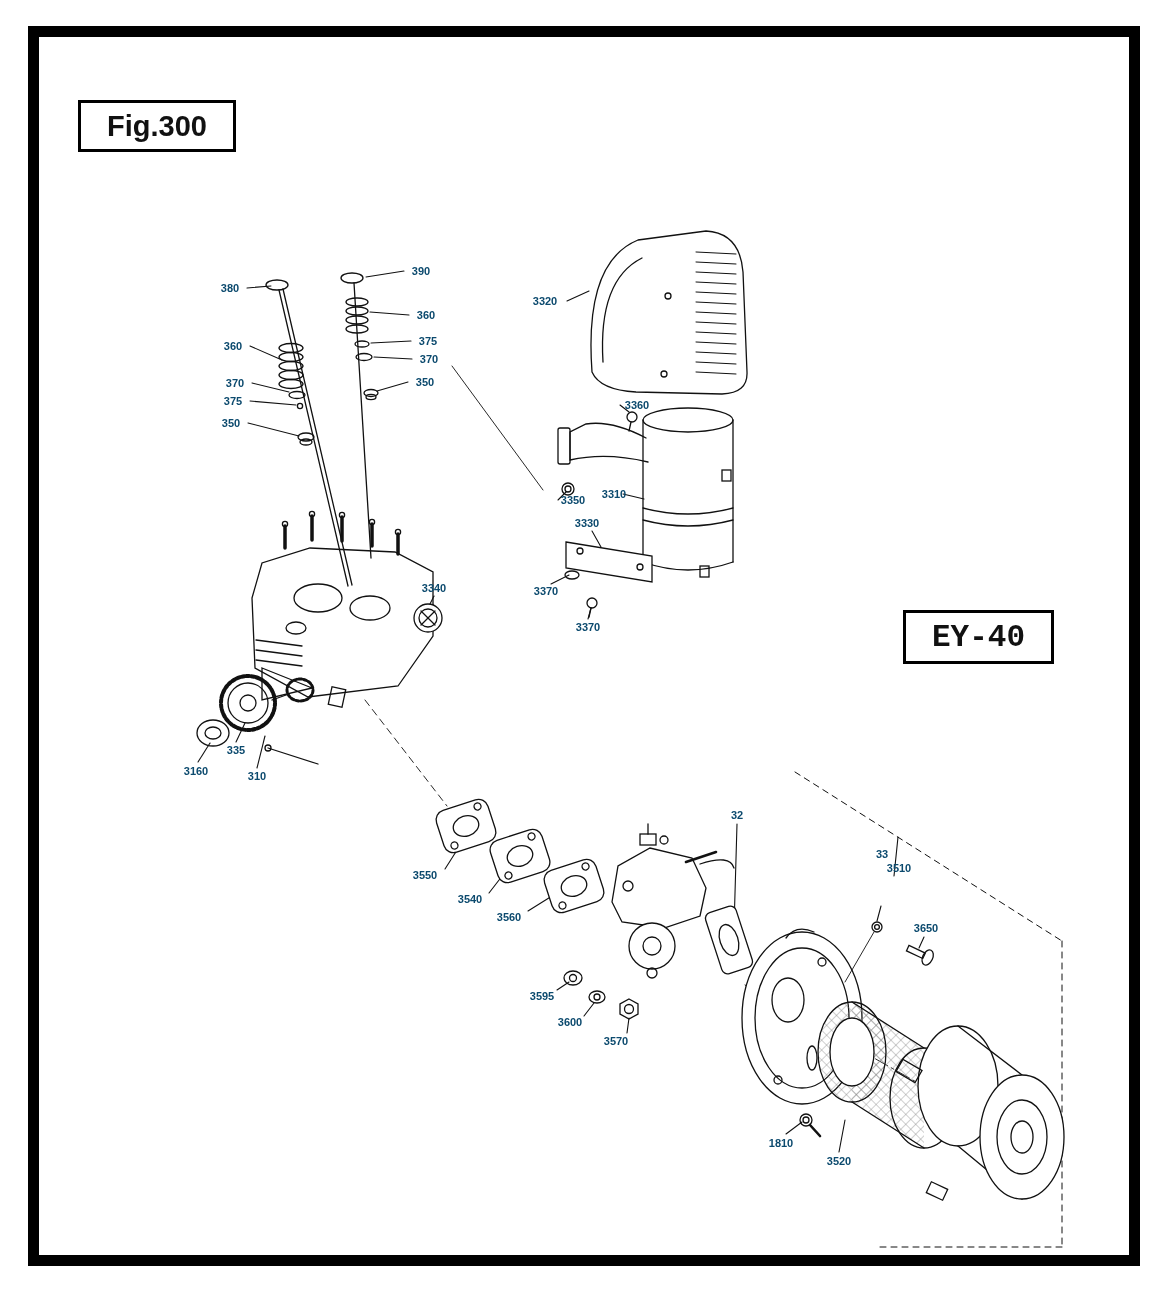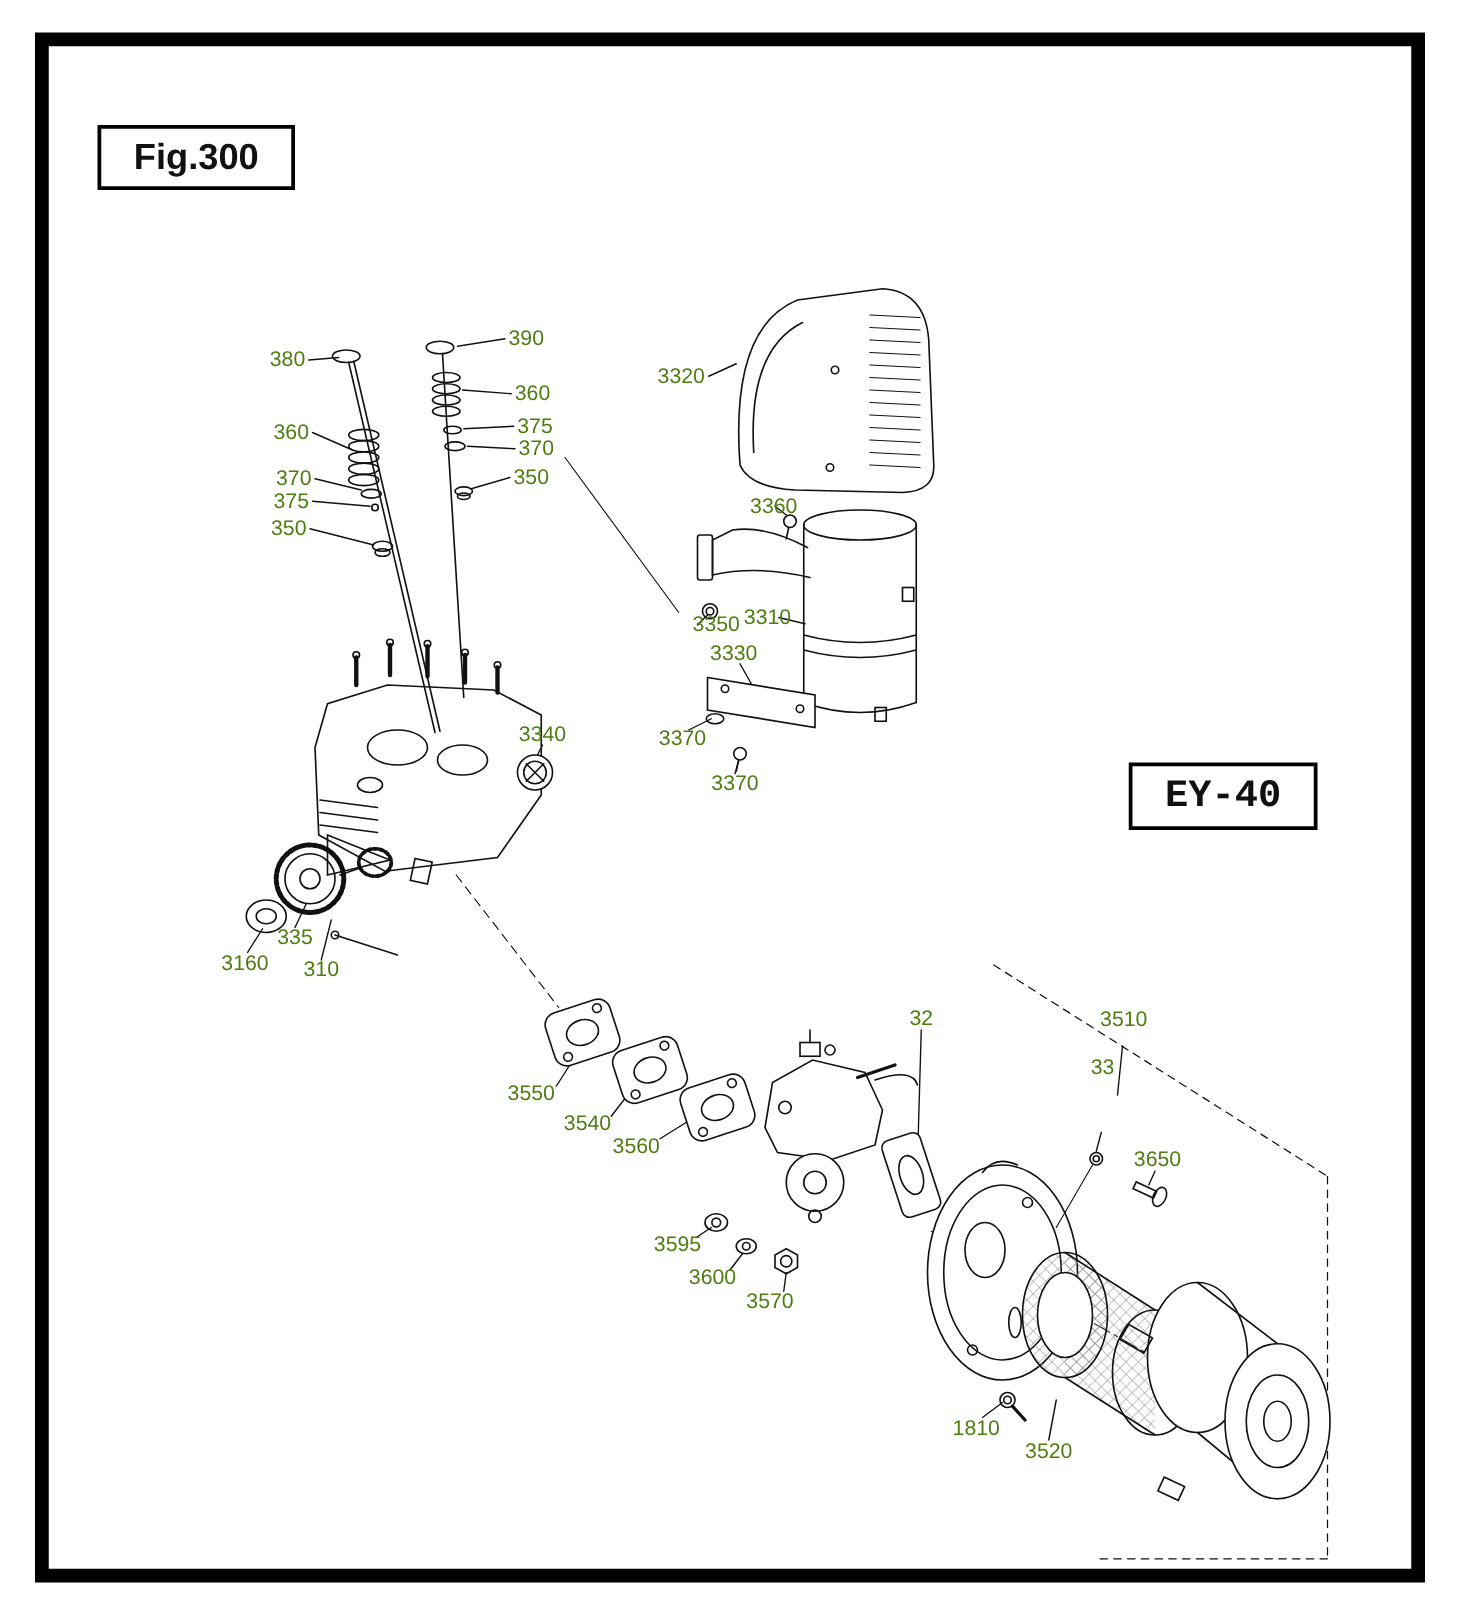--- a/index.html
+++ b/index.html
@@ -6,22 +6,22 @@
   .page{position:relative;width:1174px;height:1294px;background:#fff;overflow:hidden;
         font-family:"Liberation Sans",sans-serif;color:#111;}
   .frame{position:absolute;left:28px;top:26px;width:1112px;height:1240px;
          border:11px solid #000;box-sizing:border-box;}
   .title-box{position:absolute;left:78px;top:100px;width:152px;height:46px;border:3px solid #000;
          display:flex;align-items:center;justify-content:center;font-weight:bold;font-size:29px;background:#fff;}
   .model-box{position:absolute;left:903px;top:610px;width:145px;height:48px;border:3px solid #000;
          display:flex;align-items:center;justify-content:center;font-weight:bold;font-size:31px;background:#fff;font-family:Liberation Mono, monospace;}
   .art{position:absolute;left:0;top:0;}
   #labels{position:absolute;left:0;top:0;width:100%;height:100%;pointer-events:none;}
-  .part-label{position:absolute;transform:translate(-50%,-50%);font-weight:normal;font-size:17px;
-         color:#4d7c0f;white-space:nowrap;background:rgba(255,255,255,0.0);}
+  .part-label{position:absolute;transform:translate(-50%,-50%);font-weight:bold;font-size:11px;
+         color:#0c4a6e;white-space:nowrap;background:rgba(255,255,255,0.0);}
 </style>
 </head>
 <body>
 
 <div class="page">
 
   <svg class="art" width="1174" height="1294" viewBox="0 0 1174 1294">
     <defs>
       <pattern id="xh" width="7" height="7" patternUnits="userSpaceOnUse" patternTransform="rotate(45)">
         <path d="M0,0 L0,7 M0,0 L7,0" stroke="#888" stroke-width="0.8"></path>
@@ -307,36 +307,36 @@
       <div class="part-label" style="left: 421px; top: 271px;">390</div>
       <div class="part-label" style="left: 426px; top: 315px;">360</div>
       <div class="part-label" style="left: 428px; top: 341px;">375</div>
       <div class="part-label" style="left: 429px; top: 359px;">370</div>
       <div class="part-label" style="left: 425px; top: 382px;">350</div>
       <div class="part-label" style="left: 233px; top: 346px;">360</div>
       <div class="part-label" style="left: 235px; top: 383px;">370</div>
       <div class="part-label" style="left: 233px; top: 401px;">375</div>
       <div class="part-label" style="left: 231px; top: 423px;">350</div>
       <div class="part-label" style="left: 545px; top: 301px;">3320</div>
-      <div class="part-label" style="left: 619px; top: 405px;">3360</div>
+      <div class="part-label" style="left: 637px; top: 405px;">3360</div>
       <div class="part-label" style="left: 537px; top: 500px; margin-left: 36px;">3350</div>
       <div class="part-label" style="left: 602px; top: 494px; margin-left: 12px;">3310</div>
       <div class="part-label" style="left: 587px; top: 523px;">3330</div>
       <div class="part-label" style="left: 546px; top: 591px;">3370</div>
       <div class="part-label" style="left: 588px; top: 627px;">3370</div>
       <div class="part-label" style="left: 434px; top: 588px;">3340</div>
       <div class="part-label" style="left: 196px; top: 771px;">3160</div>
       <div class="part-label" style="left: 236px; top: 750px; text-align: center;">335</div>
       <div class="part-label" style="left: 257px; top: 776px;">310</div>
       <div class="part-label" style="left: 425px; top: 875px;">3550</div>
       <div class="part-label" style="left: 470px; top: 899px;">3540</div>
       <div class="part-label" style="left: 509px; top: 917px;">3560</div>
       <div class="part-label" style="left: 542px; top: 996px;">3595</div>
       <div class="part-label" style="left: 570px; top: 1022px;">3600</div>
       <div class="part-label" style="left: 616px; top: 1041px;">3570</div>
       <div class="part-label" style="left: 737px; top: 815px;">32</div>
-      <div class="part-label" style="left: 899px; top: 816px;">3510</div>
+      <div class="part-label" style="left: 899px; top: 868px;">3510</div>
       <div class="part-label" style="left: 882px; top: 854px;">33</div>
       <div class="part-label" style="left: 926px; top: 928px;">3650</div>
       <div class="part-label" style="left: 781px; top: 1143px;">1810</div>
       <div class="part-label" style="left: 839px; top: 1161px;">3520</div>
     </div>
 </div>
 
 </body></html>

